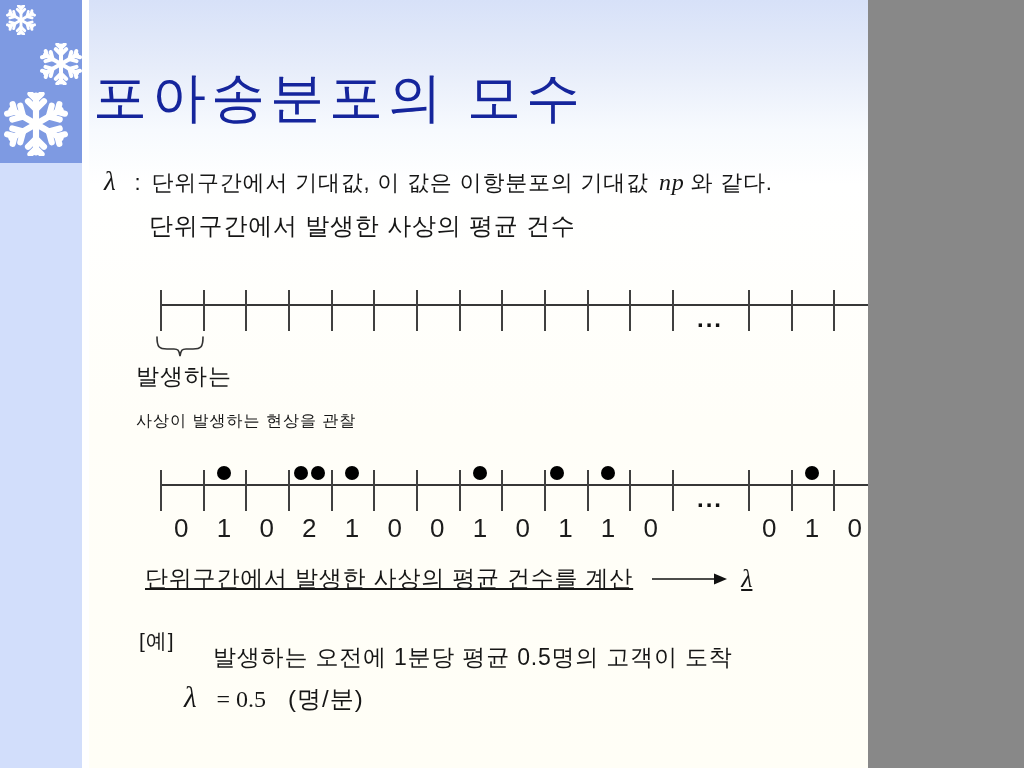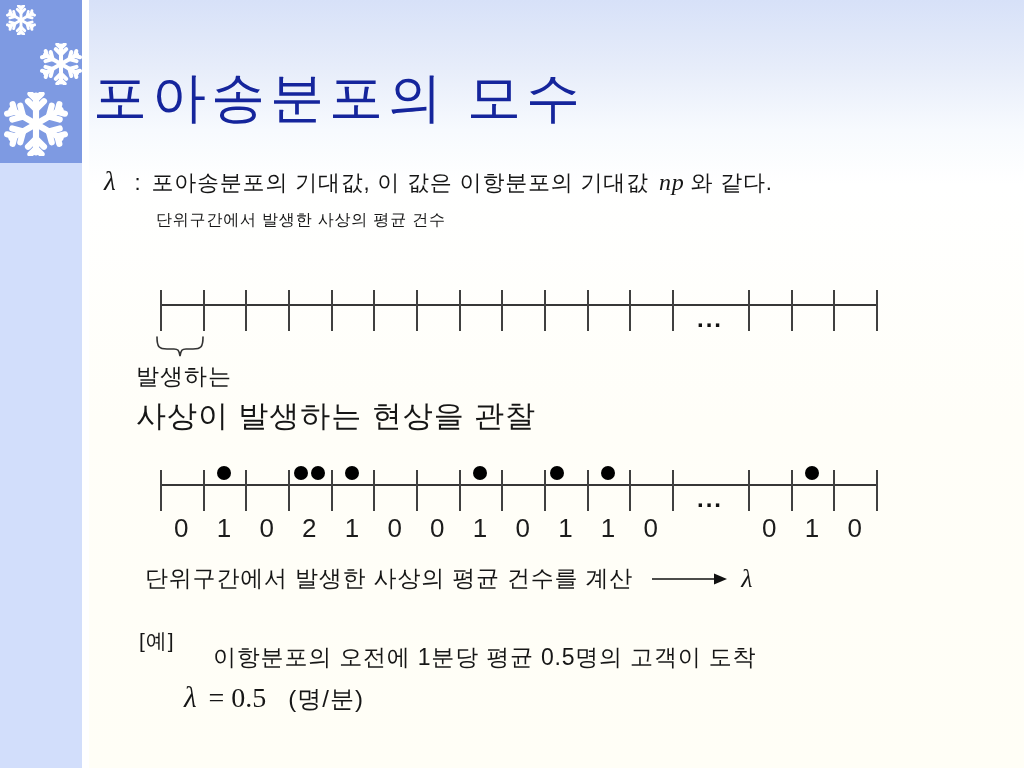--- a/index.html
+++ b/index.html
@@ -1,57 +1,57 @@
 <!DOCTYPE html>
 <html><head>
 <meta charset="utf-8">
 <style>
   html,body{margin:0;padding:0;background:#888;}
-  .slide{position:relative;width:1024px;height:768px;overflow:hidden;
+  .slide{position:relative;width:868px;height:768px;overflow:hidden;
     background:linear-gradient(180deg,#d7e1f8 0%,#e7edfa 9%,#f7fafe 17%,#ffffff 24%,#fffef8 55%,#fffef6 100%);
     font-family:"Liberation Sans",sans-serif;color:#161616;}
   
   .sb-top{position:absolute;left:0;top:0;width:82px;height:163px;background:#7e9ae2;}
   .sb-bottom{position:absolute;left:0;top:163px;width:82px;height:605px;background:#d2defb;}
   .sb-gap{position:absolute;left:82px;top:0;width:7px;height:768px;background:#ffffff;}
   .flake{position:absolute;line-height:0;}
   
   .title{position:absolute;left:93px;top:62px;font-size:54px;letter-spacing:5px;color:#15259c;white-space:nowrap;}
   
   .l1{position:absolute;left:104px;top:166px;font-size:22px;letter-spacing:.8px;white-space:nowrap;}
   .math{font-family:"Liberation Serif","DejaVu Serif",serif;font-style:italic;}
   .l1 .lam{font-size:27px;margin-right:18px;}
   .l1 .colon{margin-right:10px;}
   .l1 .np{font-size:24px;margin:0 6px 0 10px;}
-  .l2{position:absolute;left:156px;top:210px;font-size:16px;letter-spacing:.8px;white-space:nowrap;}
+  .l2{position:absolute;left:149px;top:210px;font-size:24px;letter-spacing:.8px;white-space:nowrap;}
   .range{position:absolute;left:158px;top:251px;font-size:27px;font-family:"Liberation Serif","DejaVu Serif",serif;white-space:nowrap;}
   .range .lam{margin:0 7px;}
   
   .nl{position:absolute;left:0;top:0;width:1024px;height:768px;pointer-events:none;}
   .hline{position:absolute;height:2px;background:#373737;}
   .tick{position:absolute;width:2px;background:#404040;}
   .dot{position:absolute;width:14px;height:14px;border-radius:50%;background:#000;}
   .count{position:absolute;width:34px;text-align:center;font-size:26px;color:#1c1c1c;}
   .ell{position:absolute;width:44px;text-align:center;font-weight:bold;font-size:24px;letter-spacing:2px;color:#111;}
   .ell1{left:688px;top:305px;}
   .ell2{left:688px;top:485px;}
   .brace{position:absolute;left:155px;top:336px;}
   .unit-label{position:absolute;left:136px;top:361px;font-size:23px;letter-spacing:1px;}
-  .observe-label{position:absolute;left:136px;top:396px;font-size:30px;letter-spacing:1px;}
-  
-  .calc{position:absolute;left:145px;top:563px;display:flex;align-items:center;white-space:nowrap;}
+  .observe-label{position:absolute;left:136px;top:411px;font-size:16px;letter-spacing:1px;}
+  
+  .calc{position:absolute;left:145px;top:563px;display:flex;align-items:center;white-space:nowrap;text-decoration:underline;}
   .calc .txt{font-size:23px;letter-spacing:.8px;}
   .calc .arrow{margin:0 12px 0 18px;}
   .calc .lam{font-size:26px;}
   
   .ex-tag{position:absolute;left:139px;top:627px;font-size:21px;letter-spacing:1px;}
   .ex-text{position:absolute;left:213px;top:642px;font-size:23px;letter-spacing:.8px;white-space:nowrap;}
   .formula{position:absolute;left:184px;top:681px;white-space:nowrap;}
   .formula .lam{font-size:29px;}
-  .formula .eq{font-family:"Liberation Serif","DejaVu Serif",serif;font-size:28px;margin-left:12px;}
+  .formula .eq{font-family:"Liberation Serif","DejaVu Serif",serif;font-size:24px;margin-left:20px;}
   .formula .unit{font-size:24px;margin-left:22px;letter-spacing:1px;}
 </style>
 </head>
 <body>
 
 <div class="slide">
 
   <div class="sb-top">
       <span class="flake" style="left: 6px; top: 5px;"><svg viewBox="-52 -52 104 104" width="30" height="30">
           <g stroke="#ffffff" stroke-width="10" stroke-linecap="round">
@@ -191,21 +191,21 @@
             </g>
           </g>
         </svg></span>
     </div>
   <div class="sb-bottom"></div>
   <div class="sb-gap"></div>
 
   <div class="title">포아송분포의 모수</div>
 
   <div class="l1">
-    <span class="math lam">λ</span><span class="colon">:</span><span>포아송분포의 기대값, 이 값은 이항분포의 기대값</span><span class="math np">np</span><span>와 같다.</span>
+    <span class="math lam">λ</span><span class="colon">:</span><span>단위구간에서 기대값, 이 값은 이항분포의 기대값</span><span class="math np">np</span><span>와 같다.</span>
   </div>
 
   <div class="l2">단위구간에서 발생한 사상의 평균 건수</div>
 
 
   <div class="nl">
       <div class="hline" style="left: 160px; top: 304px; width: 716.01px;"></div>
       <div class="tick" style="left: 160px; top: 290px; height: 41px;"></div>
       <div class="tick" style="left: 202.67px; top: 290px; height: 41px;"></div>
       <div class="tick" style="left: 245.34px; top: 290px; height: 41px;"></div>
@@ -280,18 +280,18 @@
   <div class="calc">
     <span class="txt">단위구간에서 발생한 사상의 평균 건수를 계산</span>
     <svg class="arrow" width="78" height="14" viewBox="0 0 78 14">
       <line x1="1" y1="7" x2="64" y2="7" stroke="#111" stroke-width="1.7"></line>
       <polygon points="63,1.5 76,7 63,12.5" fill="#111"></polygon>
     </svg>
     <span class="math lam">λ</span>
   </div>
 
   <div class="ex-tag">[예]</div>
-  <div class="ex-text">이항분포의 오전에 1분당 평균 0.5명의 고객이 도착</div>
+  <div class="ex-text">발생하는 오전에 1분당 평균 0.5명의 고객이 도착</div>
   <div class="formula">
     <span class="math lam">λ</span><span class="eq">= 0.5</span><span class="unit">(명/분)</span>
   </div>
 
 </div>
 
 </body></html>

